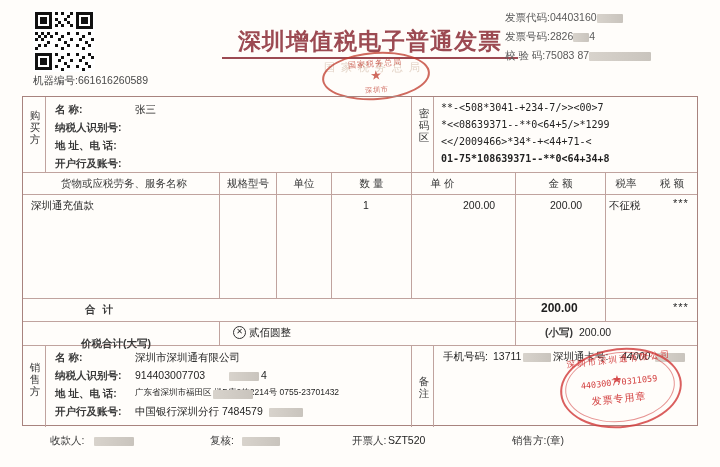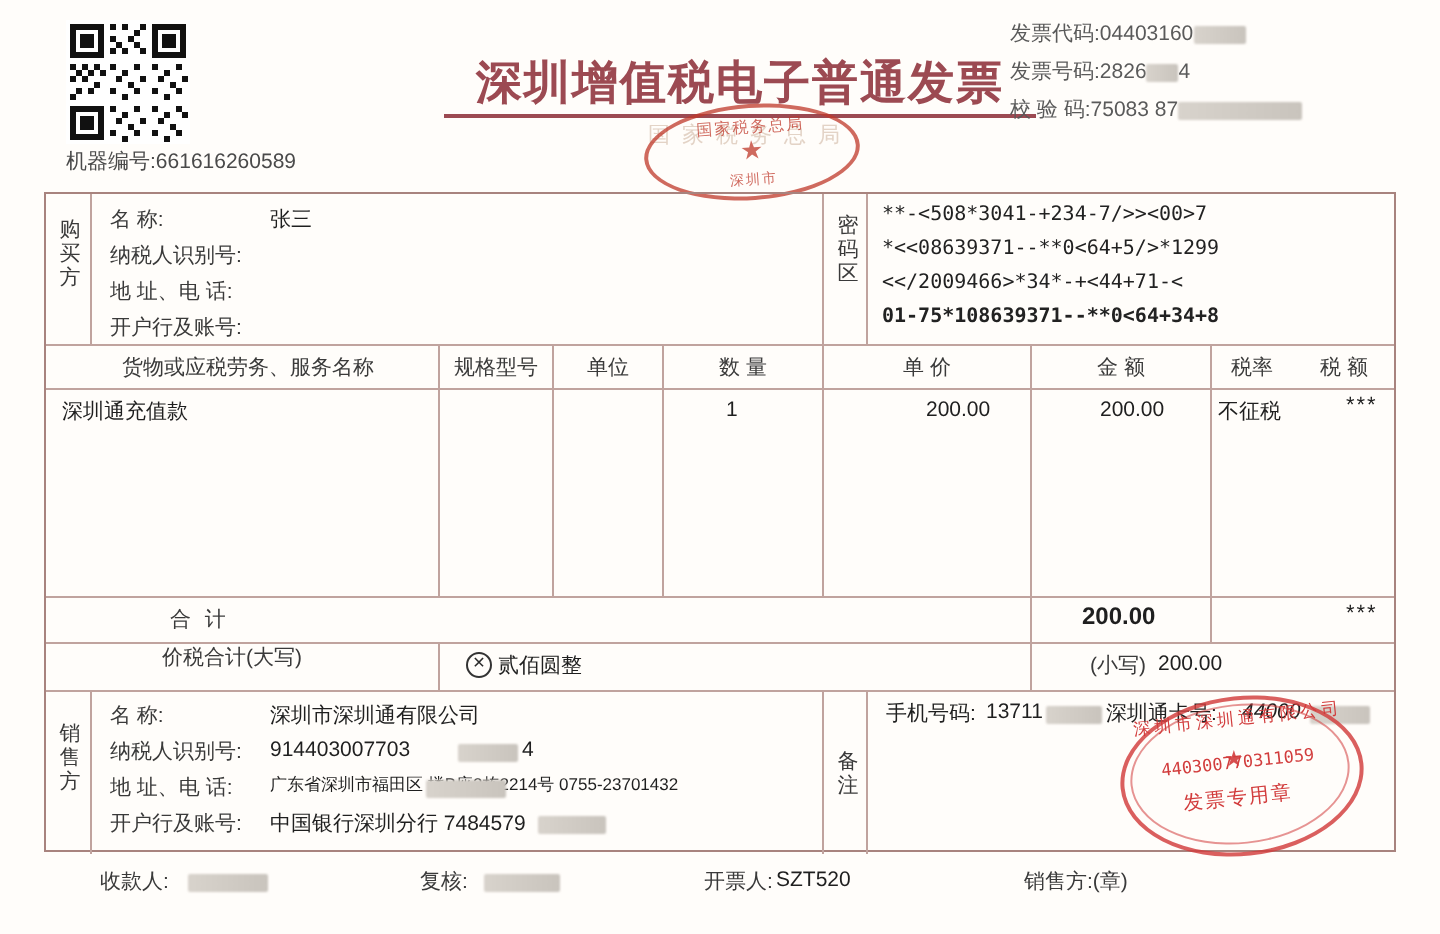--- a/index.html
+++ b/index.html
@@ -94,21 +94,21 @@
   .vside{
     position:absolute;
     width:22px;
     font-size:10.5px;
     color:#3a3a3a;
     text-align:center;
     line-height:12px;
     letter-spacing:0;
   }
   .lbl{
-    position:absolute;font-size:10.5px;color:#3a3a3a;white-space:nowrap;
+    position:absolute;font-size:10.5px;color:#3a3a3a;white-space:nowrap;font-weight:bold;
   }
   .val{
     position:absolute;font-size:10.5px;color:#1f1f1f;white-space:nowrap;
   }
   .code-area{
     position:absolute;
     font-family:"DejaVu Sans Mono", monospace;
     font-size:10px;color:#222;line-height:15px;white-space:nowrap;
   }
   .hdrcell{
@@ -321,37 +321,37 @@
     <div class="vside" style="left:392px;top:10px;width:18px;">密<br>码<br>区</div>
     <div class="code-area" style="left:418px;top:3px;">**-&lt;508*3041-+234-7/&gt;&gt;&lt;00&gt;7</div>
     <div class="code-area" style="left:418px;top:20px;">*&lt;&lt;08639371--**0&lt;64+5/&gt;*1299</div>
     <div class="code-area" style="left:418px;top:37px;text-align:center;">&lt;&lt;/2009466&gt;*34*-+&lt;44+71-&lt;</div>
     <div class="code-area" style="left:418px;top:54px;font-weight:bold;">01-75*108639371--**0&lt;64+34+8</div>
 
     <div class="hdrcell" style="left:8px;top:80px;width:186px;">货物或应税劳务、服务名称</div>
     <div class="hdrcell" style="left:197px;top:80px;width:56px;">规格型号</div>
     <div class="hdrcell" style="left:254px;top:80px;width:54px;">单位</div>
     <div class="hdrcell" style="left:309px;top:80px;width:79px;">数 量</div>
-    <div class="hdrcell" style="left:389px;top:80px;width:103px;">单 价</div>
+    <div class="hdrcell" style="left:368px;top:80px;width:103px;">单 价</div>
     <div class="hdrcell" style="left:493px;top:80px;width:89px;">金 额</div>
     <div class="hdrcell" style="left:583px;top:80px;width:40px;">税率</div>
     <div class="hdrcell" style="left:624px;top:80px;width:50px;">税 额</div>
 
     <div class="val" style="left:8px;top:102px;">深圳通充值款</div>
     <div class="amt" style="left:340px;top:102px;">1</div>
     <div class="amt" style="left:440px;top:102px;">200.00</div>
     <div class="amt" style="left:527px;top:102px;">200.00</div>
     <div class="amt" style="left:586px;top:102px;">不征税</div>
     <div class="stars" style="left:650px;top:100px;">***</div>
 
     <div class="lbl" style="left:62px;top:206px;letter-spacing:2px;">合        计</div>
     <div class="amt big" style="left:518px;top:204px;">200.00</div>
     <div class="stars" style="left:650px;top:204px;">***</div>
 
-    <div class="lbl" style="left:58px;top:225px;">价税合计(大写)</div>
+    <div class="lbl" style="left:58px;top:240px;">价税合计(大写)</div>
     <span class="circ" style="position:absolute;left:210px;top:229px;">✕</span>
     <div class="val" style="left:226px;top:229px;">贰佰圆整</div>
     <div class="lbl" style="left:522px;top:229px;">(小写)</div>
     <div class="val" style="left:556px;top:229px;">200.00</div>
 
     <div class="vside" style="left:4px;top:264px;width:16px;">销<br>售<br>方</div>
 
     <div class="lbl" style="left:32px;top:254px;">名      称:</div>
     <div class="val" style="left:112px;top:254px;">深圳市深圳通有限公司</div>
 

